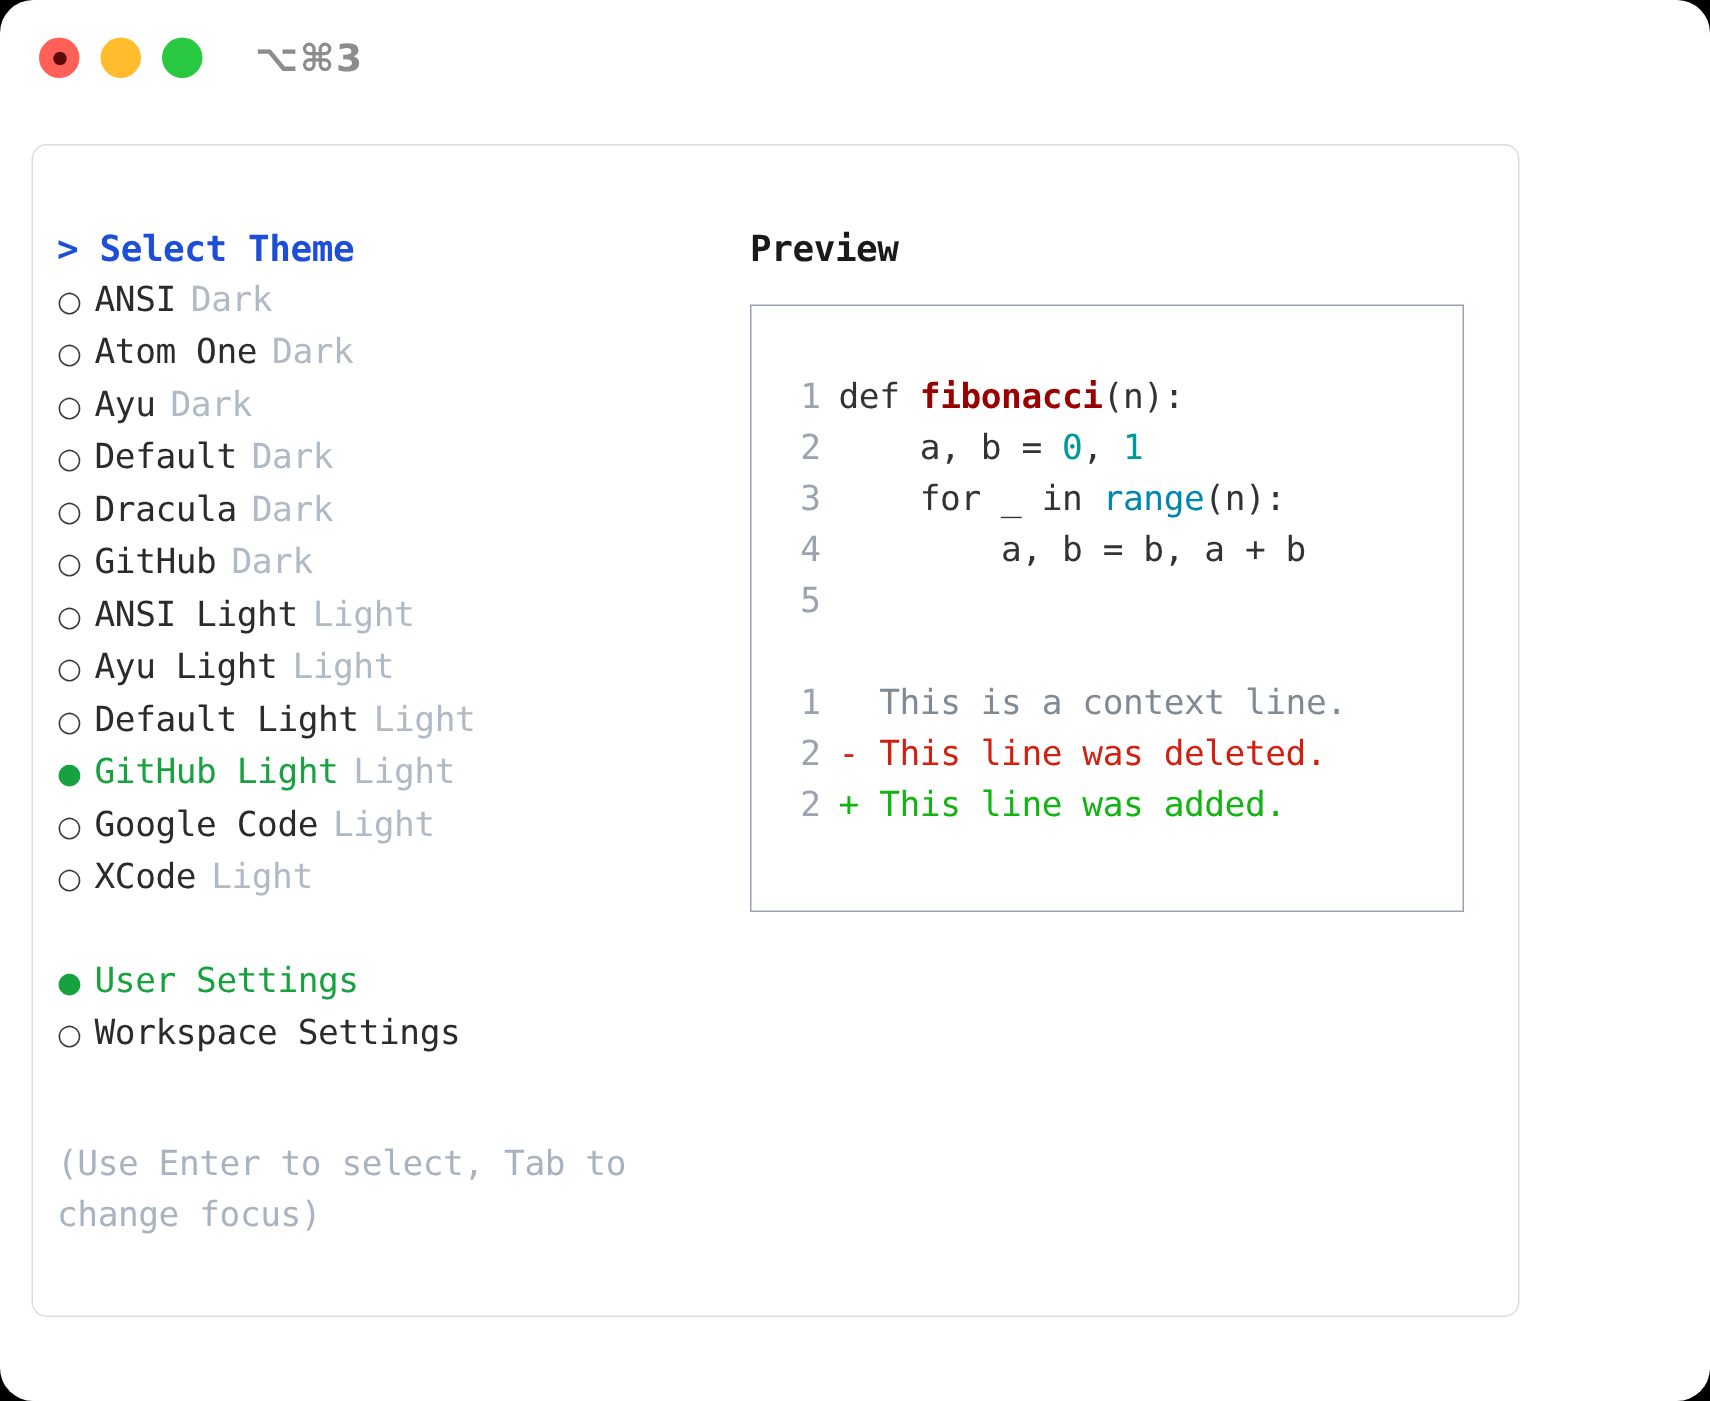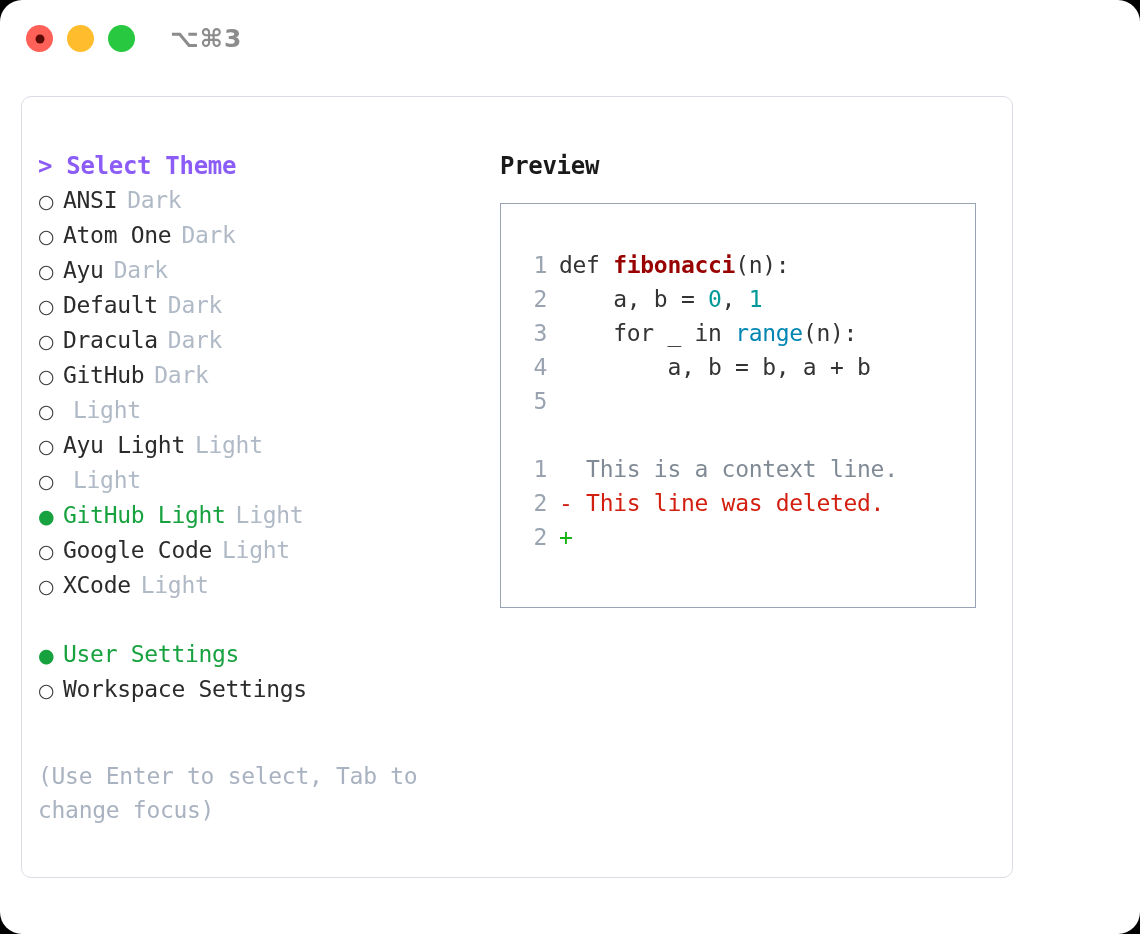--- a/index.html
+++ b/index.html
@@ -88,21 +88,21 @@
   #theme-column {
     position: absolute;
     left: 16px;
     top: 52px;
     width: 440px;
   }
 
   .section-head {
     font-size: 24px;
     font-weight: 700;
-    color: #8b5cf6;
+    color: #1d4ed8;
     line-height: 34px;
     white-space: pre;
     letter-spacing: -0.3px;
   }
 
   .opt-row {
     display: flex;
     align-items: baseline;
     line-height: 34px;
     font-size: 23px;
@@ -214,23 +214,23 @@
 
     <div id="theme-column">
       <div class="section-head">&gt; Select Theme</div>
       <div id="theme-list">
           <div class="opt-row"><span class="opt-bullet">○</span><span class="opt-name">ANSI</span><span class="opt-tag">Dark</span></div>
           <div class="opt-row"><span class="opt-bullet">○</span><span class="opt-name">Atom One</span><span class="opt-tag">Dark</span></div>
           <div class="opt-row"><span class="opt-bullet">○</span><span class="opt-name">Ayu</span><span class="opt-tag">Dark</span></div>
           <div class="opt-row"><span class="opt-bullet">○</span><span class="opt-name">Default</span><span class="opt-tag">Dark</span></div>
           <div class="opt-row"><span class="opt-bullet">○</span><span class="opt-name">Dracula</span><span class="opt-tag">Dark</span></div>
           <div class="opt-row"><span class="opt-bullet">○</span><span class="opt-name">GitHub</span><span class="opt-tag">Dark</span></div>
-          <div class="opt-row"><span class="opt-bullet">○</span><span class="opt-tag">Light</span></div>
+          <div class="opt-row"><span class="opt-bullet">○</span><span class="opt-name">ANSI Light</span><span class="opt-tag">Light</span></div>
           <div class="opt-row"><span class="opt-bullet">○</span><span class="opt-name">Ayu Light</span><span class="opt-tag">Light</span></div>
-          <div class="opt-row"><span class="opt-bullet">○</span><span class="opt-tag">Light</span></div>
+          <div class="opt-row"><span class="opt-bullet">○</span><span class="opt-name">Default Light</span><span class="opt-tag">Light</span></div>
           <div class="opt-row selected"><span class="opt-bullet">●</span><span class="opt-name">GitHub Light</span><span class="opt-tag">Light</span></div>
           <div class="opt-row"><span class="opt-bullet">○</span><span class="opt-name">Google Code</span><span class="opt-tag">Light</span></div>
           <div class="opt-row"><span class="opt-bullet">○</span><span class="opt-name">XCode</span><span class="opt-tag">Light</span></div>
         </div>
 
       <div id="apply-block">
         <div id="apply-list">
             <div class="opt-row selected"><span class="opt-bullet">●</span><span class="opt-name">User Settings</span></div>
             <div class="opt-row"><span class="opt-bullet">○</span><span class="opt-name">Workspace Settings</span></div>
           </div>
@@ -246,19 +246,19 @@
             <div class="code-line"><span class="ln">1</span><span class="code-text"><span class="tok-plain">def </span><span class="tok-fn">fibonacci</span><span class="tok-plain">(n):</span></span></div>
             <div class="code-line"><span class="ln">2</span><span class="code-text"><span class="tok-plain">    a, b = </span><span class="tok-num">0</span><span class="tok-plain">, </span><span class="tok-num">1</span></span></div>
             <div class="code-line"><span class="ln">3</span><span class="code-text"><span class="tok-plain">    for _ in </span><span class="tok-call">range</span><span class="tok-plain">(n):</span></span></div>
             <div class="code-line"><span class="ln">4</span><span class="code-text"><span class="tok-plain">        a, b = b, a + b</span></span></div>
             <div class="code-line"><span class="ln">5</span></div>
           </div>
         <div class="blank-line"></div>
         <div id="diff-block">
             <div class="code-line"><span class="ln">1</span><span class="diff-ctx"> </span><span class="diff-ctx"> This is a context line.</span></div>
             <div class="code-line"><span class="ln">2</span><span class="diff-del">-</span><span class="diff-del"> This line was deleted.</span></div>
-            <div class="code-line"><span class="ln">2</span><span class="diff-add">+</span></div>
+            <div class="code-line"><span class="ln">2</span><span class="diff-add">+</span><span class="diff-add"> This line was added.</span></div>
           </div>
       </div>
     </div>
 
   </div>
 </div>
 
 </body></html>

